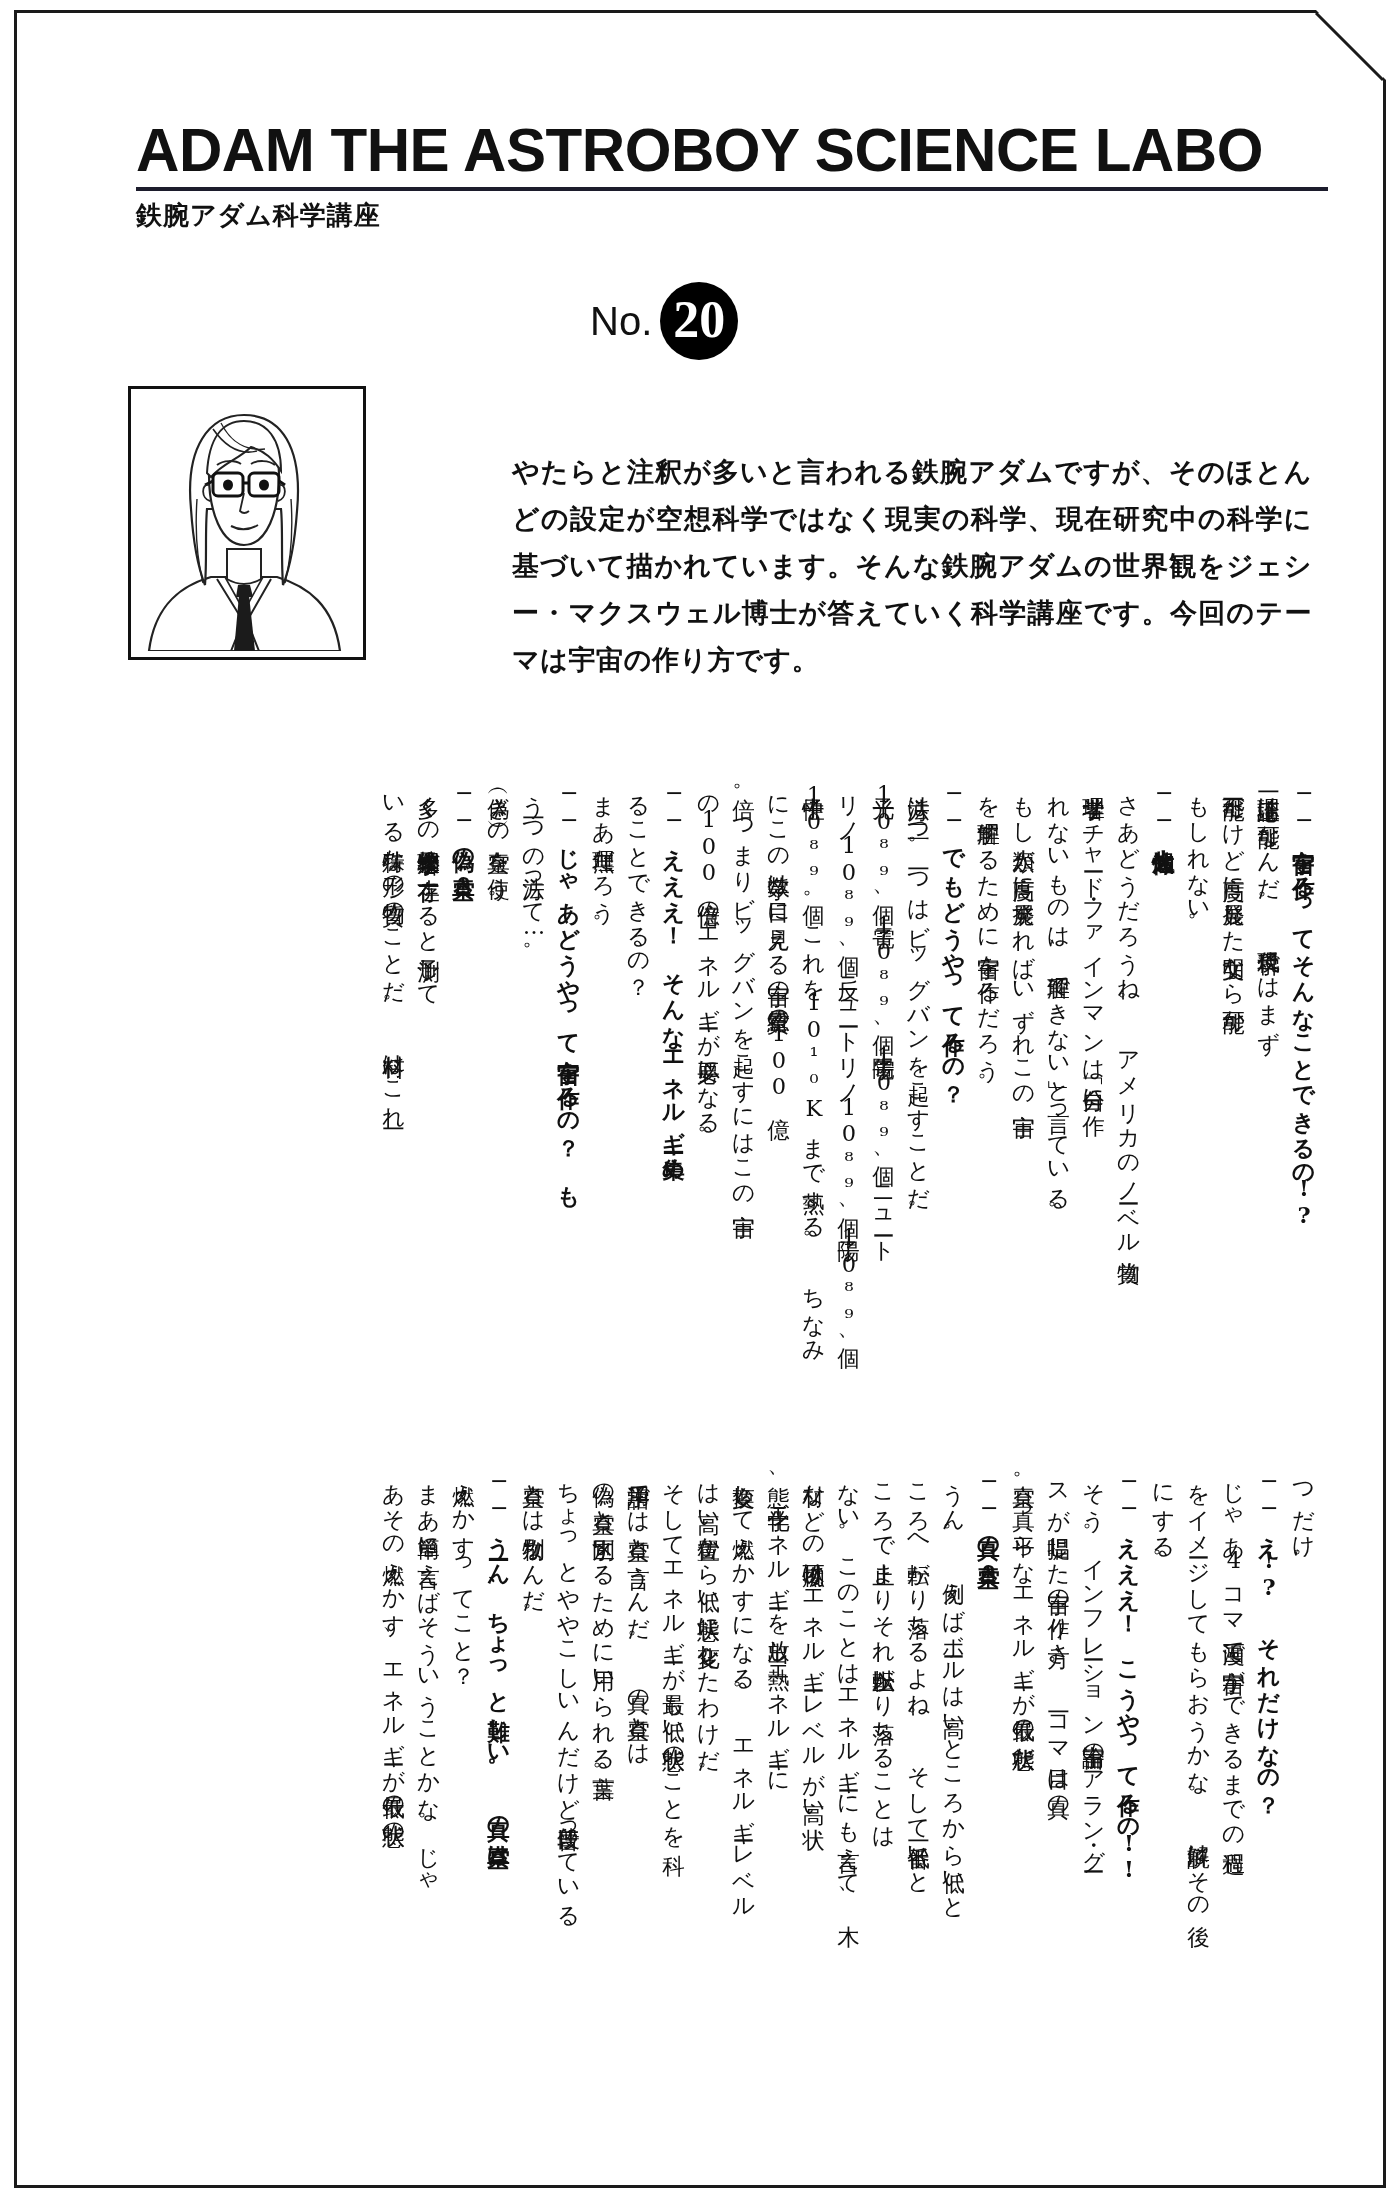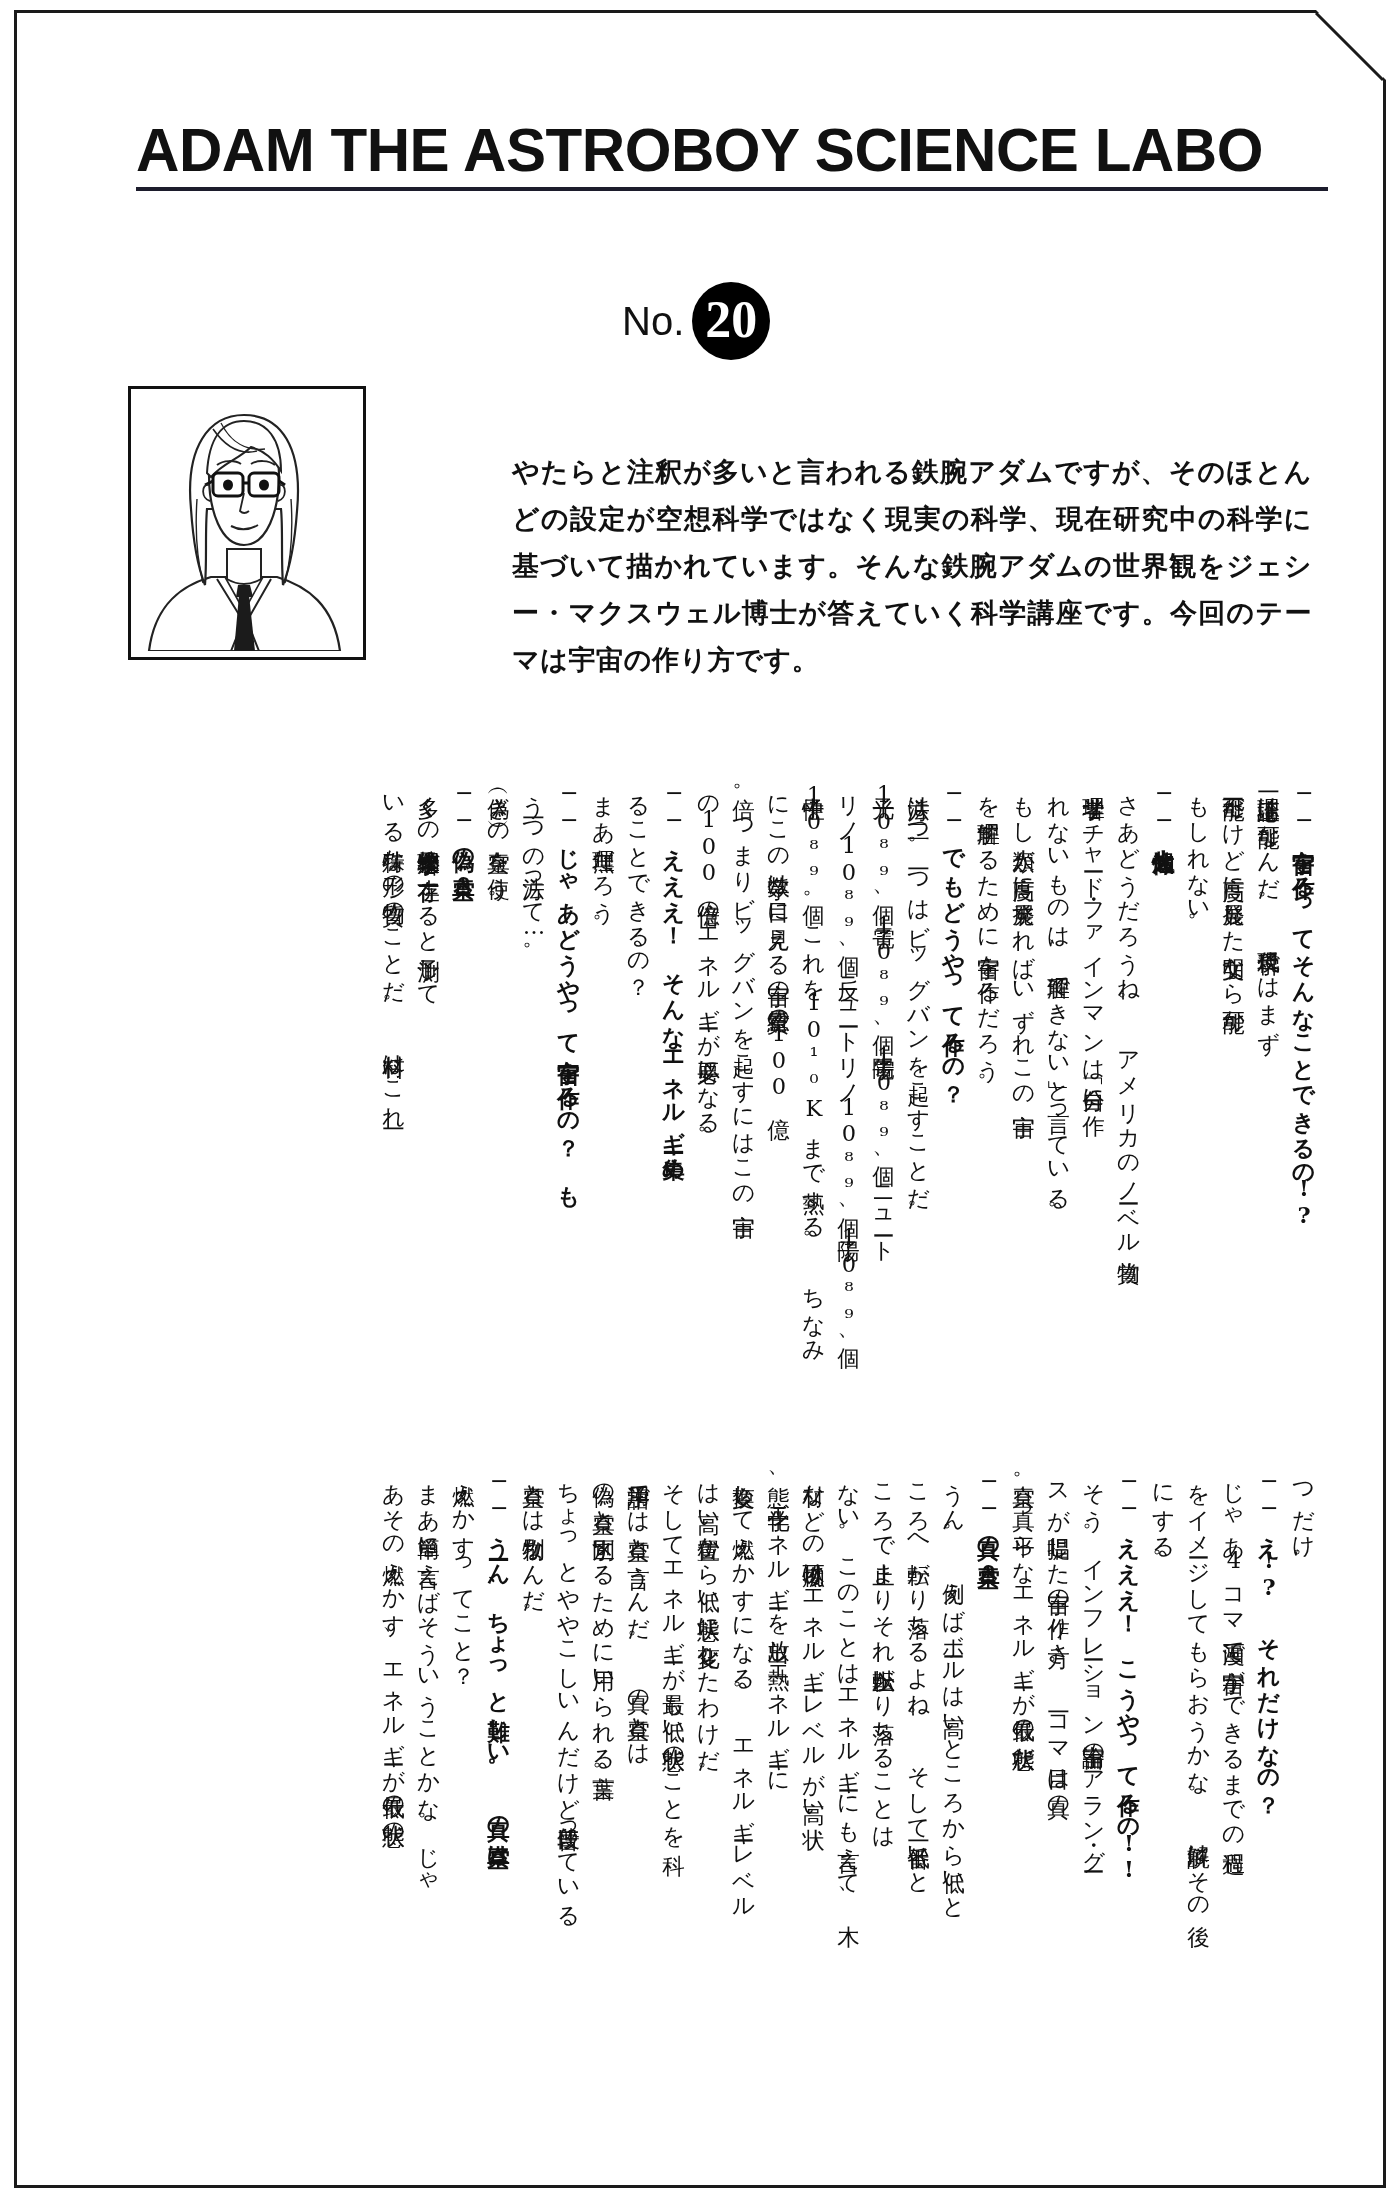--- a/index.html
+++ b/index.html
@@ -53,21 +53,20 @@
 
   
   #issue-no{
     position:absolute;left:590px;top:282px;
     display:flex;align-items:center;gap:8px;
   }
   #issue-label{
     font-family:"Liberation Sans","DejaVu Sans",sans-serif;
     font-size:40px;font-weight:400;color:#111;
     letter-spacing:0px;
-    margin-left:32px;
   }
   #issue-badge{
     width:78px;height:78px;border-radius:50%;
     background:#000000;color:#fff;
     display:flex;align-items:center;justify-content:center;
     font-family:"Liberation Serif","DejaVu Serif",serif;
     font-size:52px;font-weight:bold;line-height:1;
     padding-bottom:3px;box-sizing:border-box;
   }
 
@@ -127,20 +126,21 @@
 <div id="page-frame"></div>
 <div id="corner-cut">
   <svg width="76" height="76" viewBox="0 0 76 76">
     <path d="M6 3 L73 70" stroke="#1a1a1a" stroke-width="3" fill="none"></path>
   </svg>
 </div>
 
 <div id="header">
   <div id="main-title">ADAM THE ASTROBOY SCIENCE LABO</div>
   <div id="title-rule"></div>
+  <div id="subtitle">鉄腕アダム科学講座</div>
 </div>
 
 <div id="issue-no">
   <span id="issue-label">No.</span>
   <span id="issue-badge">20</span>
 </div>
 
 <div id="portrait-frame">
   <svg width="226" height="262" viewBox="0 0 226 262">
     <rect x="0" y="0" width="226" height="262" fill="#ffffff"></rect>

